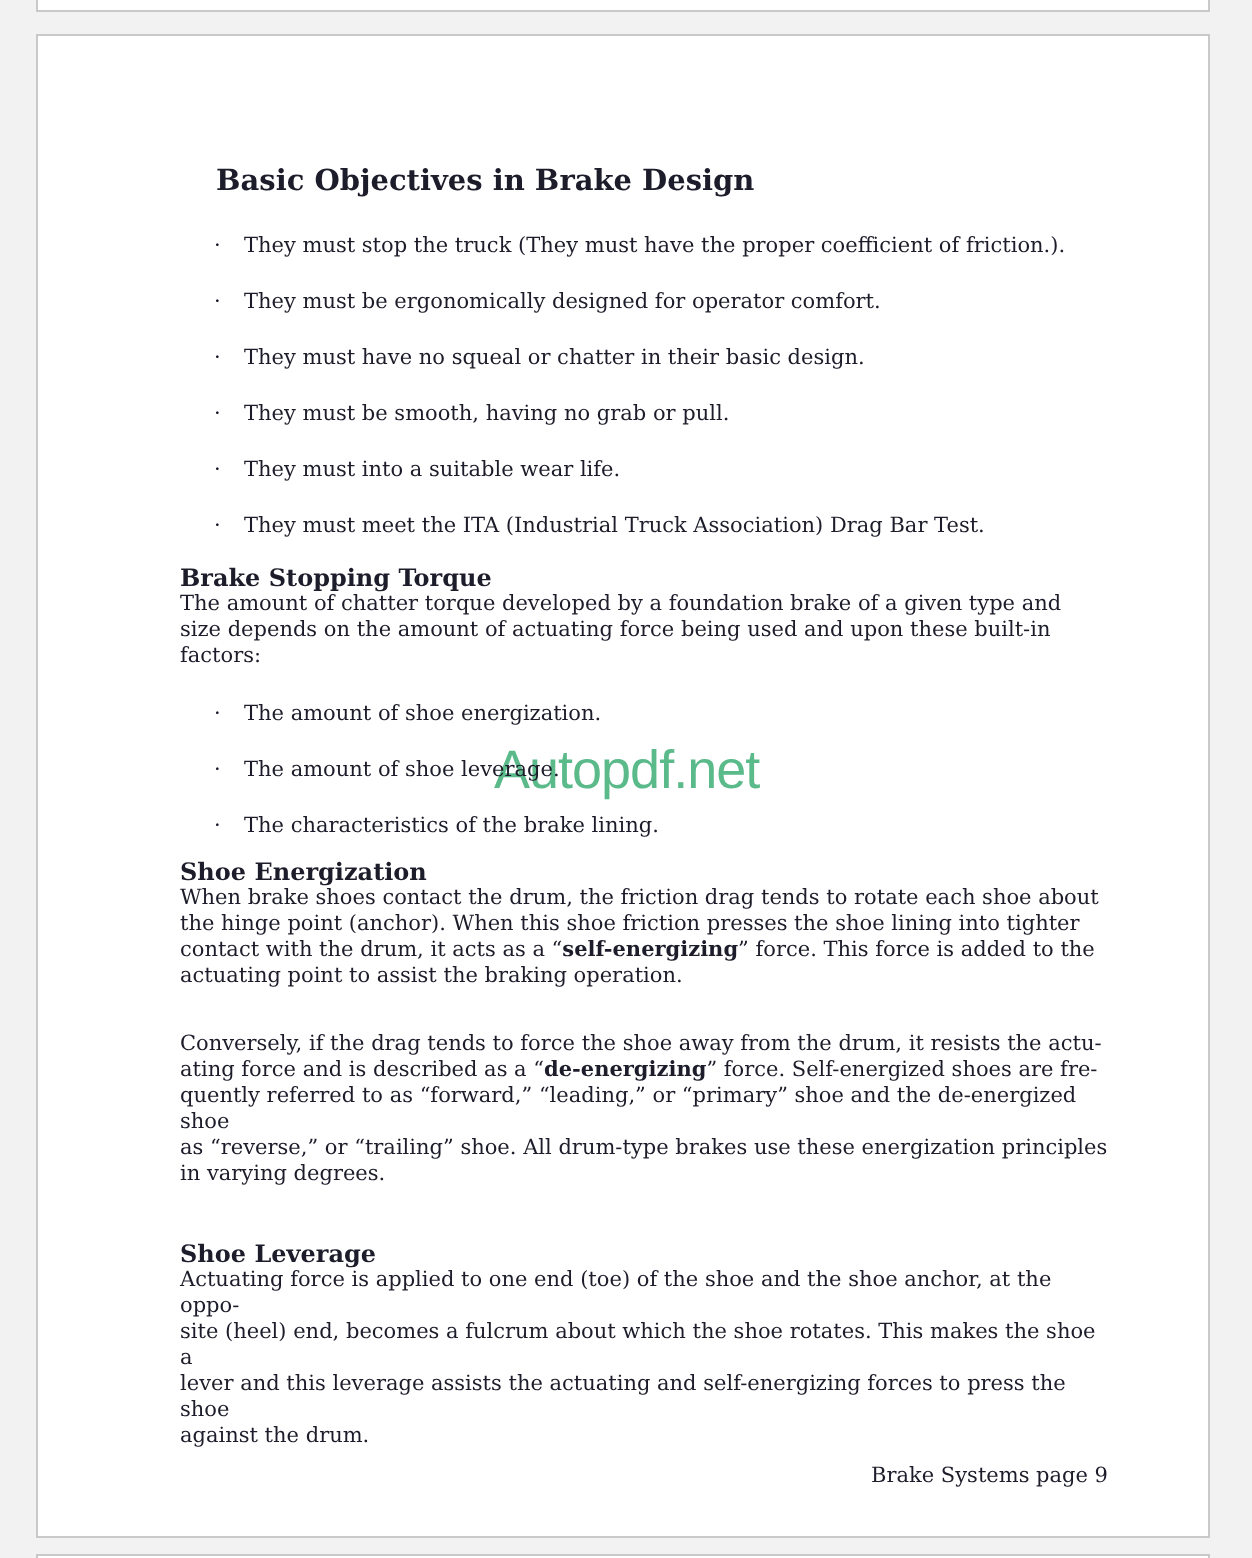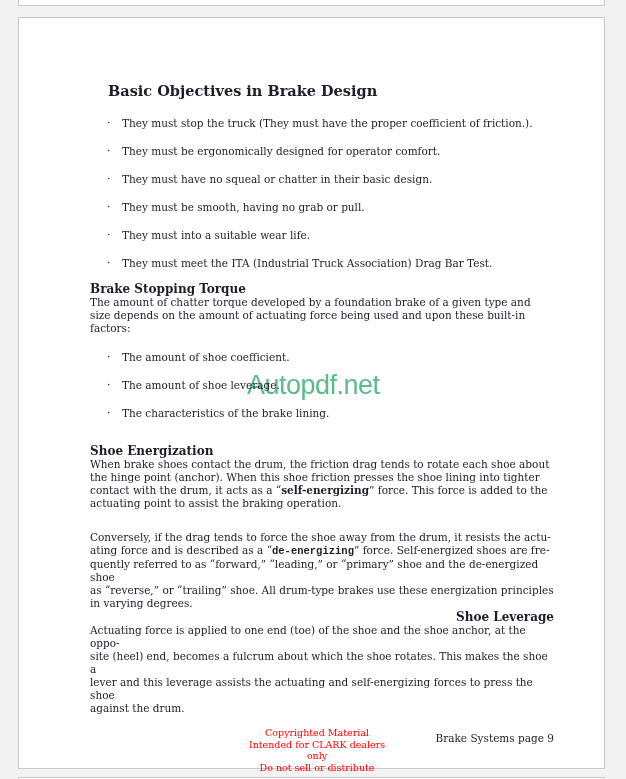--- a/index.html
+++ b/index.html
@@ -23,22 +23,22 @@
     position:relative;z-index:1;
     padding:46px 50px 0 71px;
   }
   h1{
     font-size:14.5px;line-height:17px;margin:18px;font-weight:bold;color:#1c1c2a;
   }
   .heading2{
     font-size:12px;line-height:14px;margin:0;font-weight:bold;color:#1c1c2a;
   }
   .mt12{margin-top:12px;}
-  .mt9{margin-top:24px;}
-  .mt16{margin-top:0;text-align:right;}
+  .mt9{margin-top:9px;}
+  .mt16{margin-top:26px;}
   .intro{
     font-size:10.5px;line-height:13px;margin:2px 0 0;
   }
   .para{
     font-size:10.5px;line-height:13px;margin:0;
     white-space:pre-line;
   }
   .para.spaced{margin-top:21px;}
   ul.bullets{
     list-style:none;margin:15px 0 0;padding:0;
@@ -87,44 +87,41 @@
       <li><span class="dot">·</span><span>They must into a suitable wear life.</span></li>
       <li><span class="dot">·</span><span>They must meet the ITA (Industrial Truck Association) Drag Bar Test.</span></li>
     </ul>
 
     <h2 class="heading2 mt12">Brake Stopping Torque</h2>
     <p class="para">The amount of chatter torque developed by a foundation brake of a given type and
 size depends on the amount of actuating force being used and upon these built-in
 factors:</p>
 
     <ul class="bullets tight">
-      <li><span class="dot">·</span><span>The amount of shoe coefficient.</span></li>
+      <li><span class="dot">·</span><span>The amount of shoe energization.</span></li>
       <li><span class="dot">·</span><span>The amount of shoe leverage.</span></li>
       <li><span class="dot">·</span><span>The characteristics of the brake lining.</span></li>
     </ul>
 
     <h2 class="heading2 mt9">Shoe Energization</h2>
     <p class="para"><span>When brake shoes contact the drum, the friction drag tends to rotate each shoe about
 the hinge point (anchor). When this shoe friction presses the shoe lining into tighter
 contact with the drum, it acts as a “</span><span style="font-weight: bold; margin-top: 31px;">self-energizing</span><span>” force. This force is added to the
 actuating point to assist the braking operation.</span></p>
     <p class="para spaced"><span>Conversely, if the drag tends to force the shoe away from the drum, it resists the actu-
-ating force and is described as a “</span><span style="font-weight: bold; font-family: Liberation Mono, monospace;">de-energizing</span><span>” force. Self-energized shoes are fre-
+ating force and is described as a “</span><span style="font-weight: bold;">de-energizing</span><span>” force. Self-energized shoes are fre-
 quently referred to as “forward,” “leading,” or “primary” shoe and the de-energized shoe
 as “reverse,” or “trailing” shoe. All drum-type brakes use these energization principles
 in varying degrees.</span></p>
 
     <h2 class="heading2 mt16">Shoe Leverage</h2>
     <p class="para">Actuating force is applied to one end (toe) of the shoe and the shoe anchor, at the oppo-
 site (heel) end, becomes a fulcrum about which the shoe rotates. This makes the shoe a
 lever and this leverage assists the actuating and self-energizing forces to press the shoe
 against the drum.</p>
 
   </div>
 
-  <div class="footer-red">Copyrighted Material
-Intended for CLARK dealers only
-Do not sell or distribute</div>
   <div class="footer-page">Brake Systems page 9</div>
 
 </div>
 
 <div class="page-sliver next-page"></div>
 
 </body></html>

